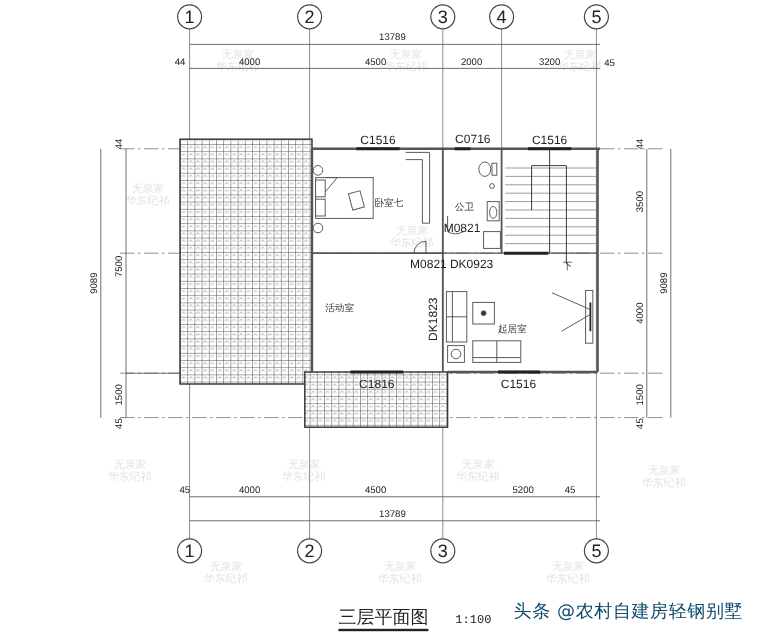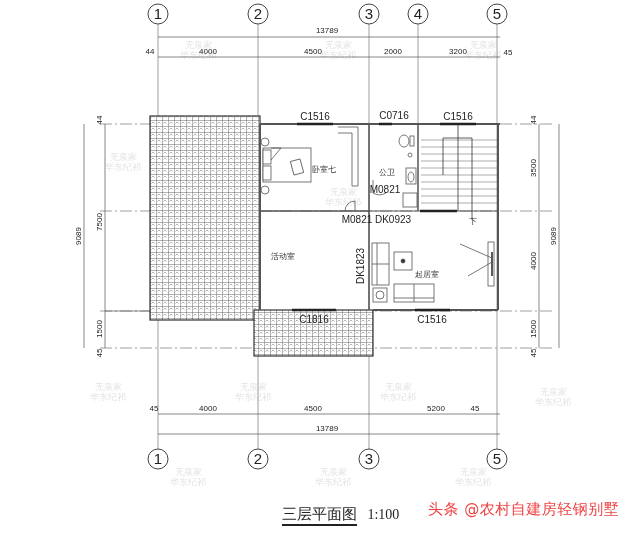--- a/index.html
+++ b/index.html
@@ -5,22 +5,22 @@
   html, body { margin:0; padding:0; background:#ffffff; }
   body { width:640px; height:533px; position:relative; overflow:hidden; font-family:"Liberation Sans", sans-serif; }
   #plan { position:absolute; left:0; top:0; width:640px; height:533px; }
   .t { font-family:"Liberation Sans Narrow","Liberation Sans", sans-serif; fill:#222; }
   .dim { font-size:8px; }
   .lbl { font-size:10px; }
   .room { font-size:8px; fill:#333; }
   .bub { font-size:15px; fill:#222; }
   .title-wrap { position:absolute; left:282px; top:505px; }
   .title-cn { font-family:"DejaVu Sans", sans-serif; font-size:15px; color:#222; border-bottom:2px solid #222; padding-bottom:1px; }
-  .title-scale { font-family:Liberation Serif, serif; font-size:14px; color:#222; margin-left:6px; }
-  .credit { position:absolute; left:428px; top:500px; font-family:"DejaVu Sans", sans-serif; font-size:15px; color:#ef4444; letter-spacing:0.5px; }
+  .title-scale { font-family:Liberation Mono, monospace; font-size:10px; color:#222; margin-left:18px; }
+  .credit { position:absolute; left:428px; top:500px; font-family:"DejaVu Sans", sans-serif; font-size:15px; color:#0c4a6e; letter-spacing:0.5px; }
 </style>
 </head>
 <body>
 
 <svg id="plan" viewBox="0 0 640 533" xmlns="http://www.w3.org/2000/svg">
   <defs>
     <pattern id="tile" width="6" height="6" patternUnits="userSpaceOnUse">
       <rect width="6" height="6" fill="#fff"></rect>
       <path d="M0 0H6M0 0V6" stroke="#444" stroke-width="0.8"></path>
       <path d="M1.5 3.5 L3 2 L4.5 3.5" stroke="#666" stroke-width="0.5" fill="none"></path>

